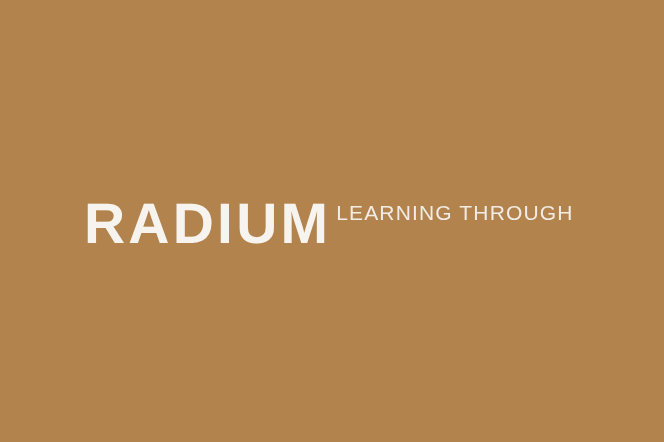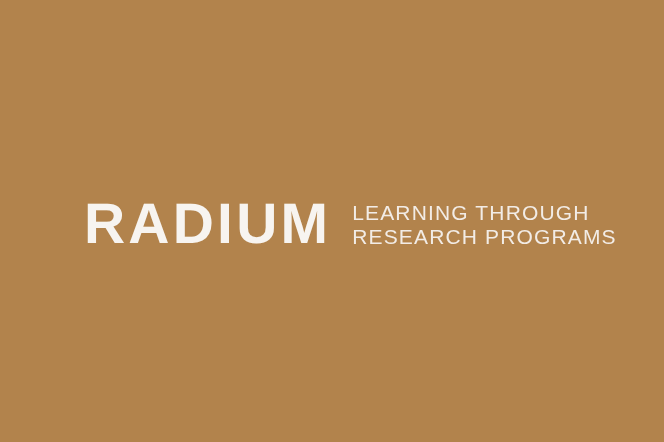--- a/index.html
+++ b/index.html
@@ -39,21 +39,21 @@
     line-height: 52px;
     letter-spacing: 3.2px;
     color: #f7f4f0;
     white-space: nowrap;
     
     margin-top: 0px;
     text-rendering: geometricPrecision;
   }
 
   .tagline {
-    margin-left: 21px;
+    margin-left: 5px;
     margin-top: 3px;
     display: flex;
     flex-direction: column;
     white-space: nowrap;
   }
 
   .tagline-line {
     font-family: "Liberation Sans", sans-serif;
     font-size: 21px;
     font-weight: 300;
@@ -67,17 +67,16 @@
 <body>
 
 <div class="logo-canvas">
 
   <div class="logo-lockup">
 
     <div class="wordmark">RADIUM</div>
 
     <div class="tagline">
       <div class="tagline-line">LEARNING THROUGH</div>
-      <div class="tagline-line">RESEARCH PROGRAMS</div>
     </div>
 
   </div>
 </div>
 
 </body></html>

